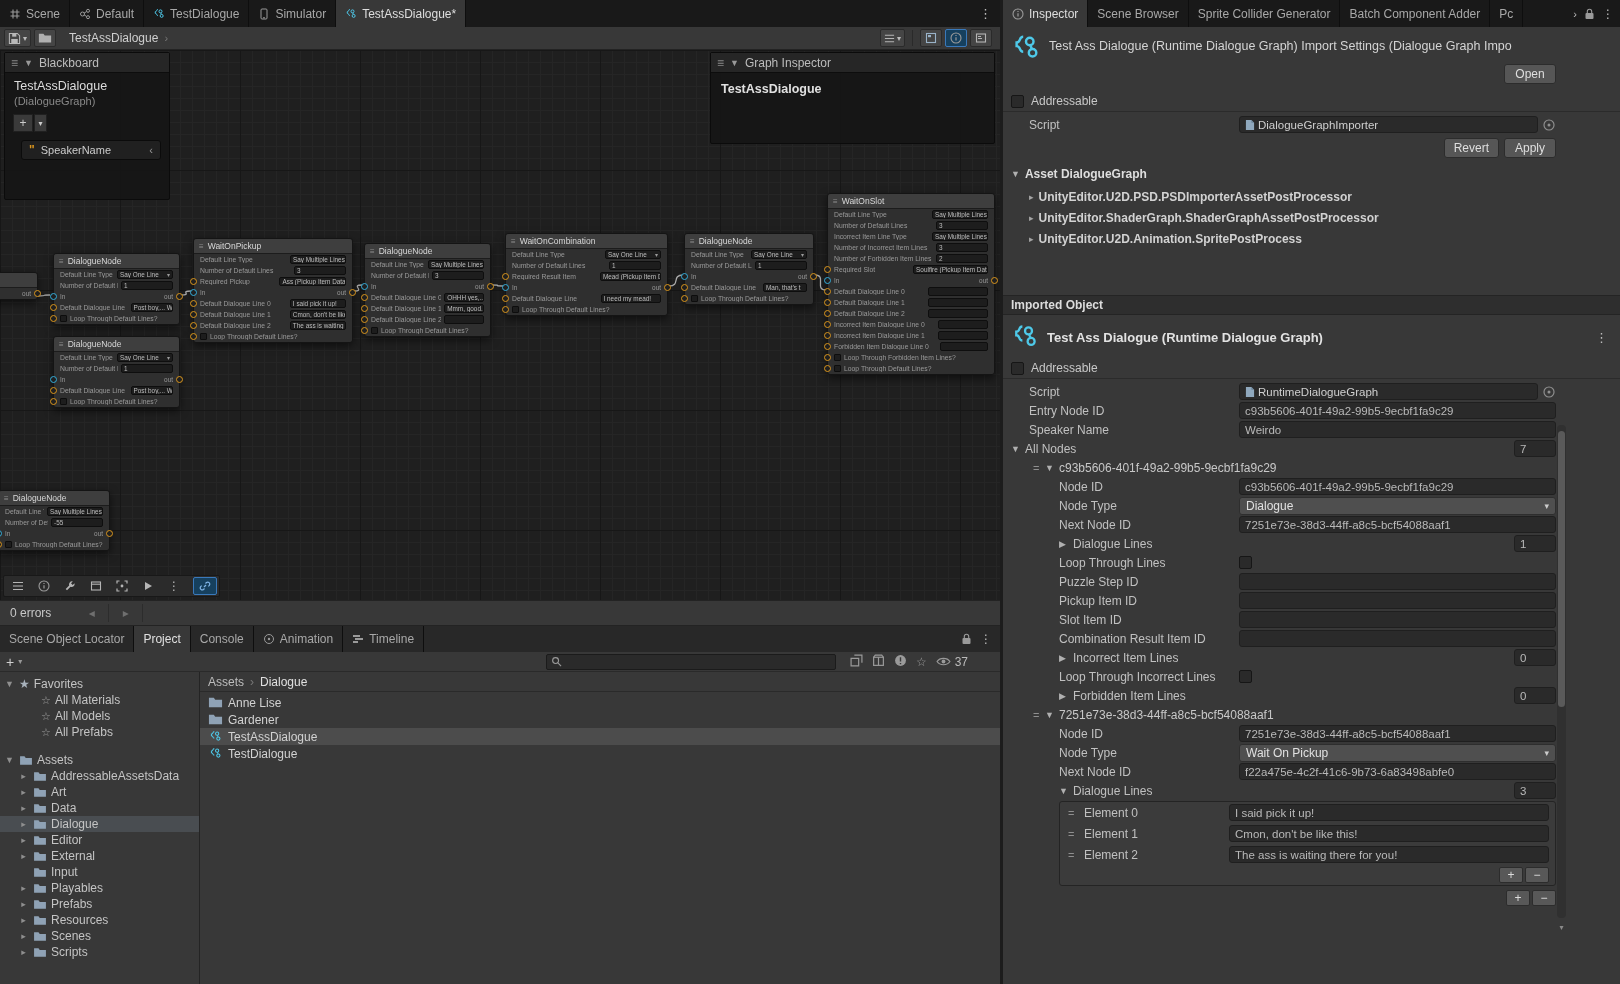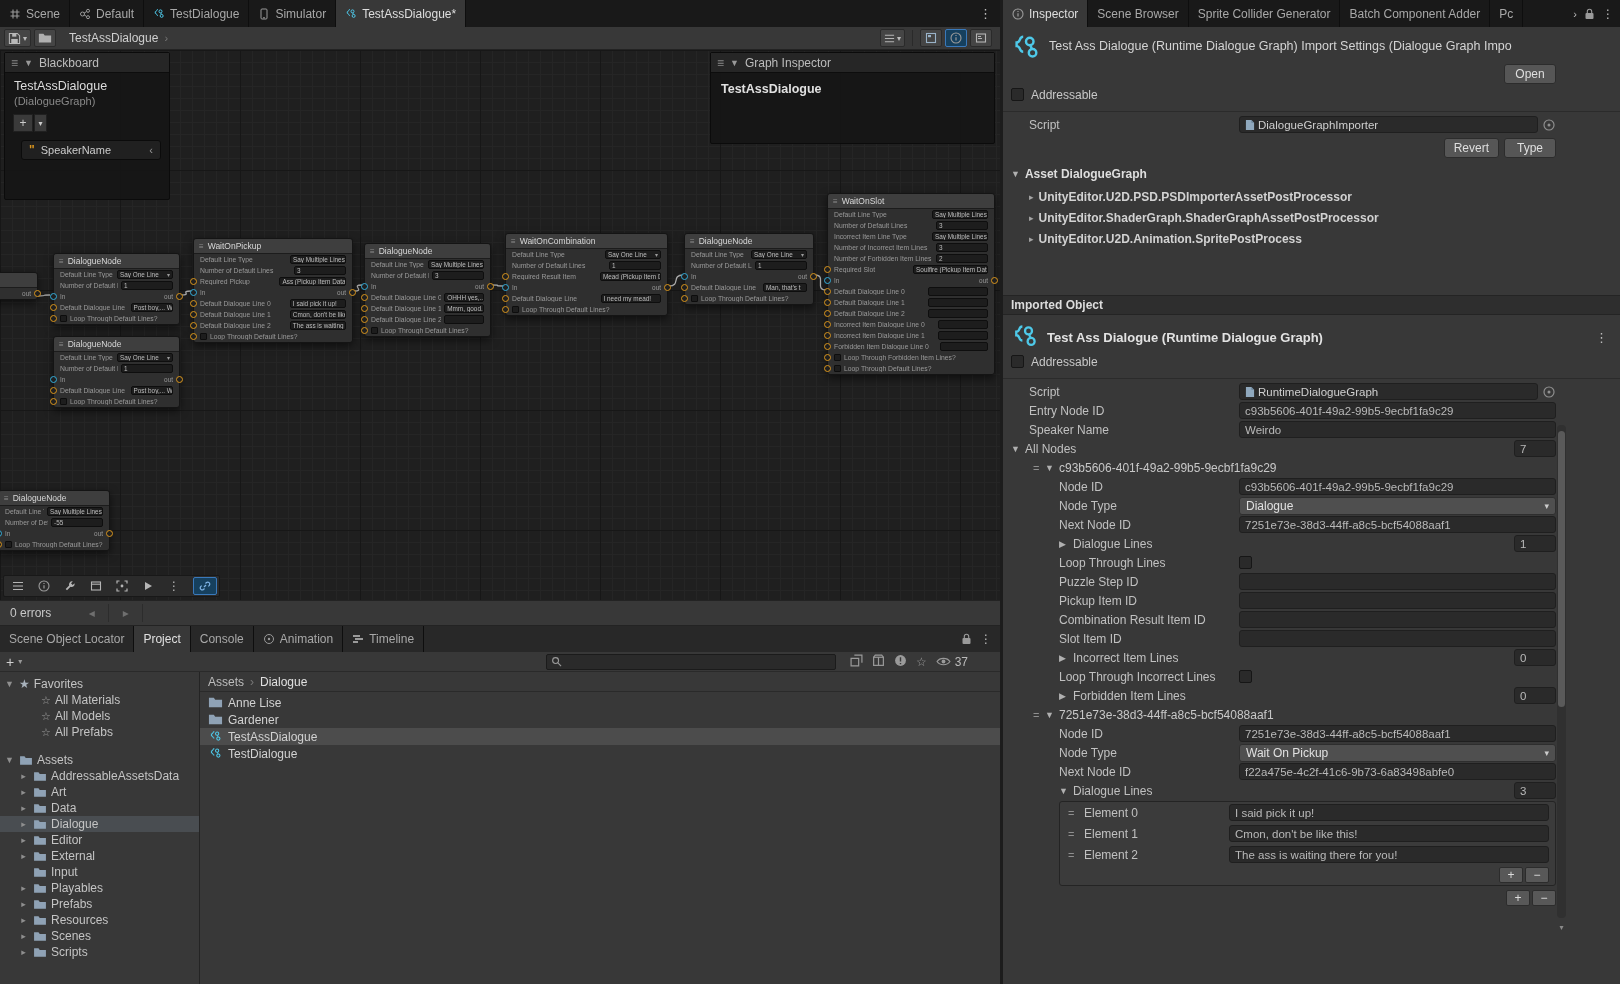--- a/index.html
+++ b/index.html
@@ -103,21 +103,21 @@
 
 #inspector{position:absolute;left:1003px;top:0;width:617px;height:984px;background:#383838}
 #inspector .tabbar{height:27px}
 .itab-right{margin-left:auto;display:flex;align-items:center;gap:7px;padding-right:6px;color:#bbb}
 .itab-right .chev{font-size:11px;color:#bbb}
 .ibody{position:absolute;left:0;top:27px;right:0;bottom:0;overflow:hidden}
 .ihead{display:flex;align-items:flex-start;gap:8px;padding:6px 10px 0 8px}
 .ihead .title{flex:1;color:#d4d4d4;font-size:12.5px;line-height:26px;white-space:nowrap;overflow:hidden}
 .openrow{display:flex;justify-content:flex-end;padding:1px 64px 4px 0}
 .ubtn{min-width:52px;height:20px;background:#565656;border:1px solid #2c2c2c;border-radius:3px;color:#dfdfdf;font-size:12px;display:flex;align-items:center;justify-content:center;padding:0 9px}
-.addrrow{height:20px;display:flex;align-items:flex-start;gap:7px;padding-left:8px}
+.addrrow{height:20px;display:flex;align-items:flex-end;gap:7px;padding-left:8px}
 .icheck{width:13px;height:13px;background:#2a2a2a;border:1px solid #161616;border-radius:2px;flex:0 0 auto}
 .isep{border-top:1px solid #2b2b2b;margin:3px 0}
 .irow{display:flex;align-items:center;height:19px;padding-right:64px}
 .irow .ilabel{color:#c0c0c0;font-size:12px;white-space:nowrap;overflow:hidden}
 .irow .lw{flex:0 0 auto}
 .ind0{padding-left:26px}.ind0 .lw{width:210px}
 .ind1{padding-left:30px}
 .ind2{padding-left:56px}.ind2 .lw{width:180px}
 .irow.fold0{padding-left:8px}
 .irow .fold{width:14px;color:#b0b0b0;font-size:9px;flex:0 0 auto}
@@ -1079,21 +1079,21 @@
         </span>
         <span class="ic target" id="ic-target-1">
             <svg viewBox="0 0 12 12" fill="none" stroke="#909090">
               <circle cx="6" cy="6" r="4.3"></circle>
               <circle cx="6" cy="6" r="1.3" fill="#909090" stroke="none"></circle>
             </svg>
           </span>
       </div>
       <div class="openrow" style="gap:5px;padding-top:4px">
         <span class="ubtn">Revert</span>
-        <span class="ubtn">Type</span>
+        <span class="ubtn">Apply</span>
       </div>
       <div class="ppTitle">
         <span class="fold" style="font-size:9px;color:#b0b0b0">▼</span>
         <span>Asset DialogueGraph</span>
       </div>
       <div id="pprows">
           <div class="pprow">
             <span class="fold">▸</span>
             <span>UnityEditor.U2D.PSD.PSDImporterAssetPostProcessor</span>
           </div>
@@ -1192,25 +1192,25 @@
           </div>
           <div class="irow ind2">
             <span class="ilabel lw">Puzzle Step ID</span>
             <span class="ifield"></span>
           </div>
           <div class="irow ind2">
             <span class="ilabel lw">Pickup Item ID</span>
             <span class="ifield"></span>
           </div>
           <div class="irow ind2">
+            <span class="ilabel lw">Slot Item ID</span>
+            <span class="ifield"></span>
+          </div>
+          <div class="irow ind2">
             <span class="ilabel lw">Combination Result Item ID</span>
-            <span class="ifield"></span>
-          </div>
-          <div class="irow ind2">
-            <span class="ilabel lw">Slot Item ID</span>
             <span class="ifield"></span>
           </div>
           <div class="irow ind2">
             <span class="fold">▶</span>
             <span class="ilabel">Incorrect Item Lines</span>
             <span class="flexsp"></span>
             <span class="ifield count">0</span>
           </div>
           <div class="irow ind2">
             <span class="ilabel lw">Loop Through Incorrect Lines</span>

